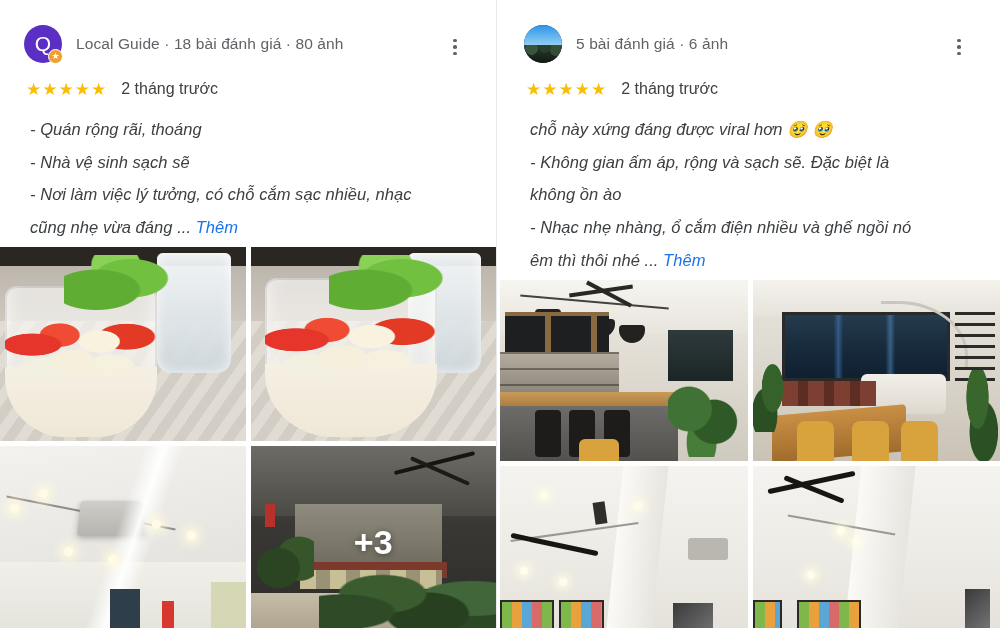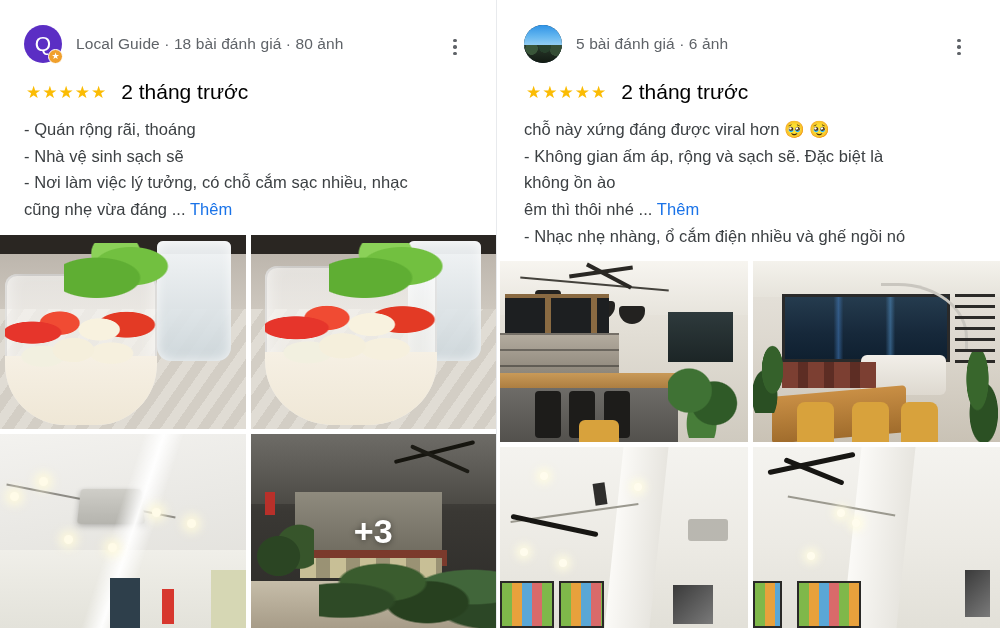--- a/index.html
+++ b/index.html
@@ -129,31 +129,31 @@
   }
   .stars {
     display: flex;
     gap: 2px;
     font-size: 17px;
     color: #fbbc04;
     line-height: 1;
     letter-spacing: 1px;
   }
   .when {
-    font-size: 21px;
-    color: #000000;
+    font-size: 16px;
+    color: #404040;
   }
   .review-body {
     padding: 12px 26px 0 24px;
     font-size: 16.5px;
     line-height: 1.62;
     color: #3c4043;
     letter-spacing: .05px;
   }
-  .review-body .ln { margin: 0; }
+  .review-body .ln { margin: 6px; font-style: italic; }
   .more-link {
     color: #1a73e8;
     cursor: pointer;
   }
 
   
   .photo-grid {
     display: grid;
     grid-template-columns: 1fr 1fr;
     gap: 5px;
@@ -611,25 +611,25 @@
       <div class="rating-row">
         <div class="stars">★★★★★</div>
         <div class="when">2 tháng trước</div>
       </div>
     </div>
 
     <div class="review-body">
       <p class="ln">chỗ này xứng đáng được viral hơn 🥹 🥹</p>
       <p class="ln">- Không gian ấm áp, rộng và sạch sẽ. Đặc biệt là</p>
       <p class="ln">không ồn ào</p>
+      <p class="ln">- Nhạc nhẹ nhàng, ổ cắm điện nhiều và ghế ngồi nó</p>
       <p class="ln">
         <span>êm thì thôi nhé ...</span>
         <span class="more-link">Thêm</span>
       </p>
-      <p class="ln">- Nhạc nhẹ nhàng, ổ cắm điện nhiều và ghế ngồi nó</p>
     </div>
 
     <div class="photo-grid grid-right">
       <div class="cell">
         <div class="ph ph-bar">
           <div class="ceil"></div>
           <div class="track"></div>
           <div class="fanb"></div>
           <div class="fanb2"></div>
           <div class="pendant" style="left:14%;top:16%"></div>

